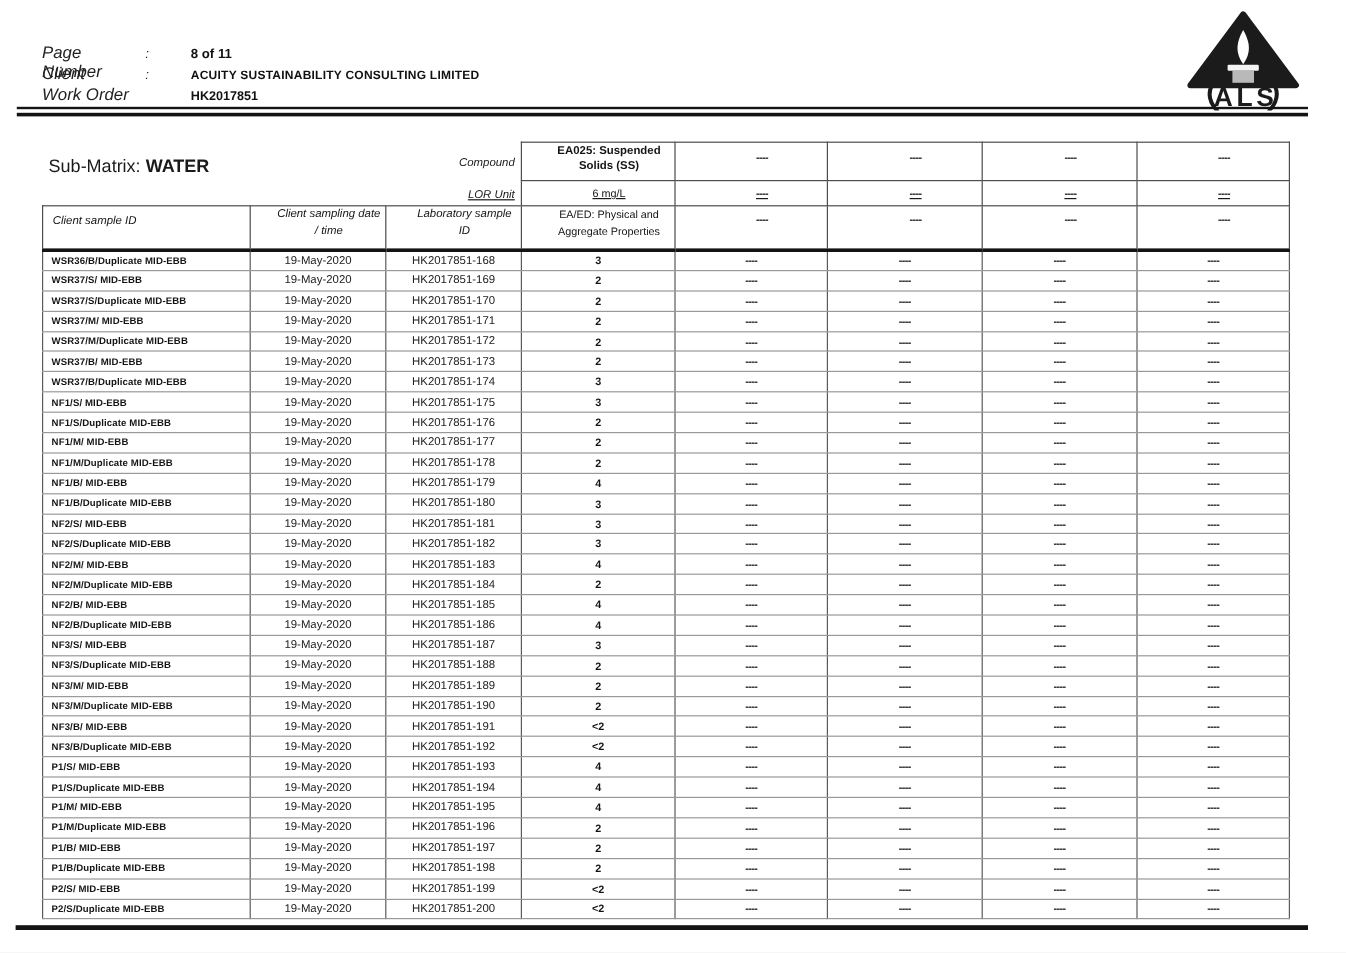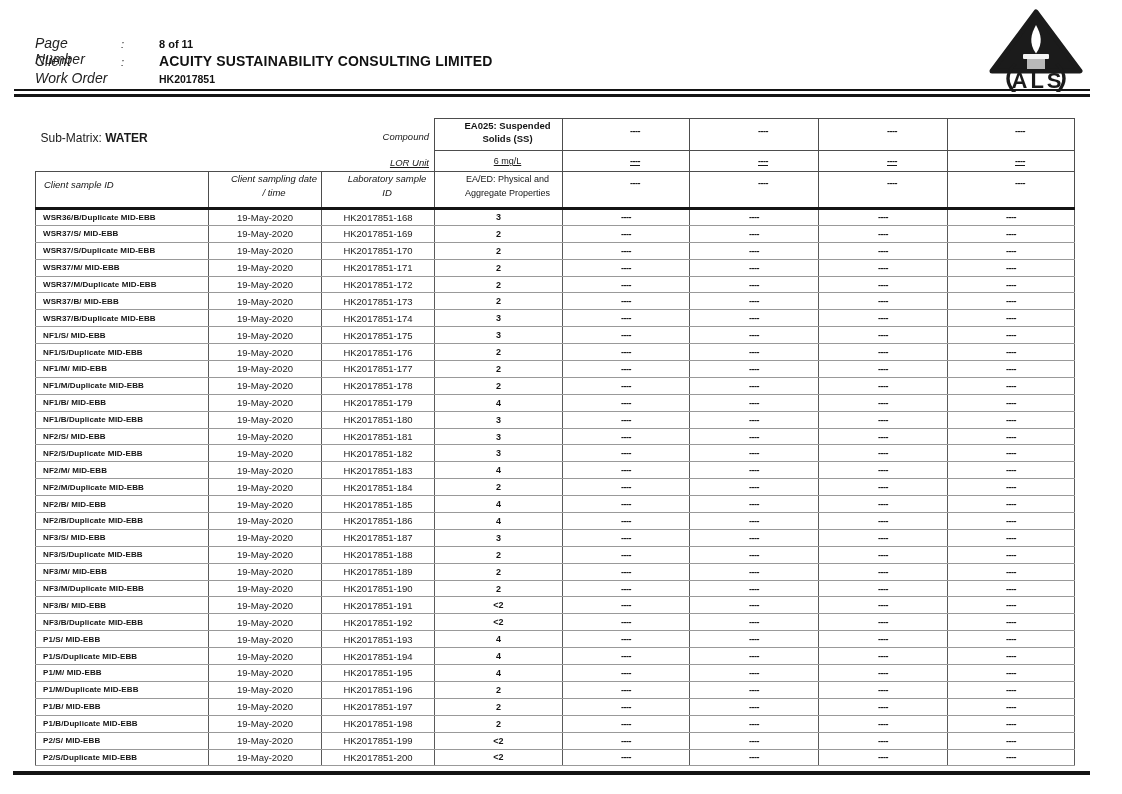--- a/index.html
+++ b/index.html
@@ -10,21 +10,21 @@
   }
   
   .hdr-row { position:absolute; left:35px; display:flex; align-items:baseline; }
   .hdr-row.r0 { top:35px; }
   .hdr-row.r1 { top:53px; }
   .hdr-row.r2 { top:70px; }
   .hdr-label { display:inline-block; width:86px; font-style:italic; font-size:14px; color:#222; }
   .hdr-sep   { display:inline-block; width:10px; font-style:italic; font-size:11px; color:#222; }
   .hdr-val   { font-weight:bold; color:#111;margin-left:28px; }
   .r0 .hdr-val { font-size:11px; }
-  .r1 .hdr-val { font-size:14px; letter-spacing:0.2px; }
+  .r1 .hdr-val { font-size:10px; letter-spacing:0.2px; }
   .r2 .hdr-val { font-size:10.5px; }
 
   .logo { position:absolute; left:984px; top:8px; width:104px; height:84px; }
 
   .rule-top {
     position:absolute; left:14px; top:89px; width:1076px; height:3px;
     border-top:2px solid #141414; border-bottom:3px solid #141414; box-sizing:content-box;
   }
   .rule-bottom {
     position:absolute; left:13px; top:771px; width:1077px; height:4px; background:#141414;
@@ -38,21 +38,21 @@
   .tbl td { padding:0; margin:0; text-align:center; vertical-align:middle; color:#141414; overflow:hidden; white-space:nowrap; }
 
   tr.rA { height:32px; }
   tr.rB { height:21px;text-decoration:underline; }
   tr.rC { height:37px; }
 
   td.nob { border:none; }
   td.bcell { border:1px solid #4d4d4d;padding-left:18px; }
 
   .submx-line { display:flex; justify-content:space-between; align-items:flex-start; padding:7px 5px 0 5px; }
-  .submx { font-size:12px; color:#1a1a1a; }
+  .submx { font-size:15px; color:#1a1a1a; }
   .submx b { font-weight:bold; }
   .compound-lbl, .lor-lbl { font-style:italic; font-size:9.5px; color:#1a1a1a;margin-left:10px; }
   td.lor-cell { text-align:right; padding-right:5px; vertical-align:middle; border:none; }
 
   tr.rA td.bcell { vertical-align:top; }
   .ea-name { padding-top:3px; font-weight:bold; font-size:9.5px; line-height:1.4; }
   tr.rA td.h-dash { padding-top:7px; }
   .lor-val { font-size:9px; }
   .h-dash, .c-dash { font-weight:bold; font-size:9px; letter-spacing:-0.5px; color:#1c1c1c; }
 

